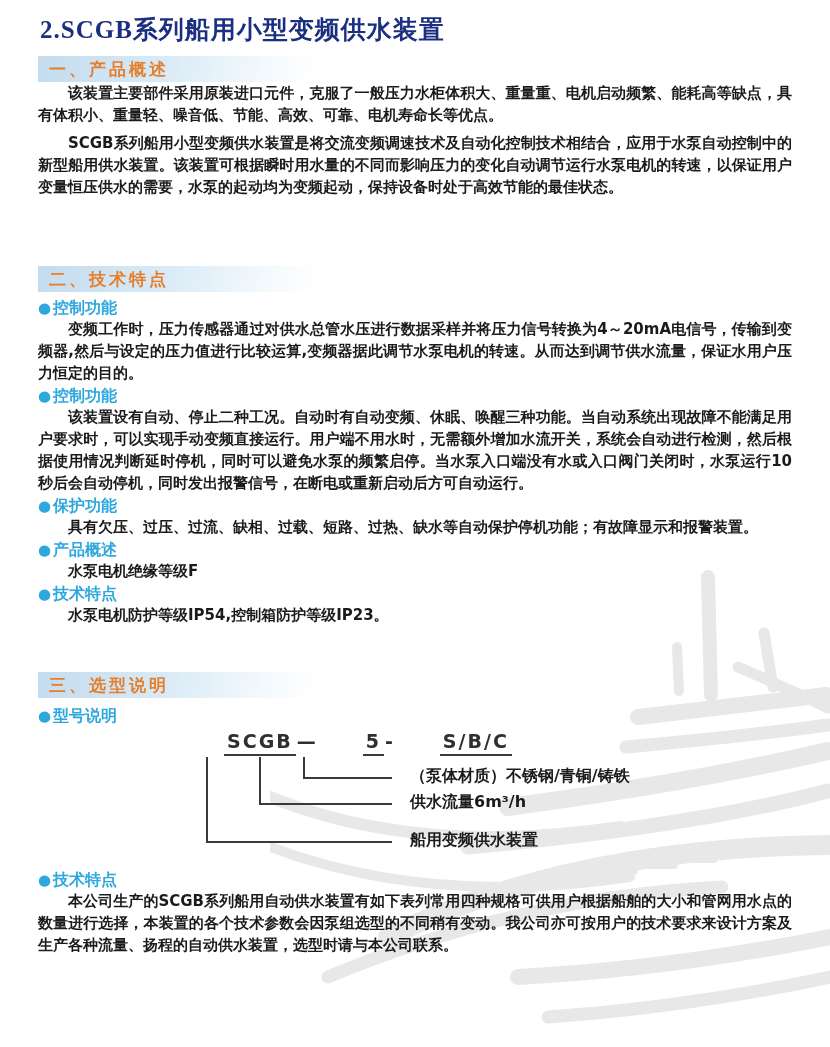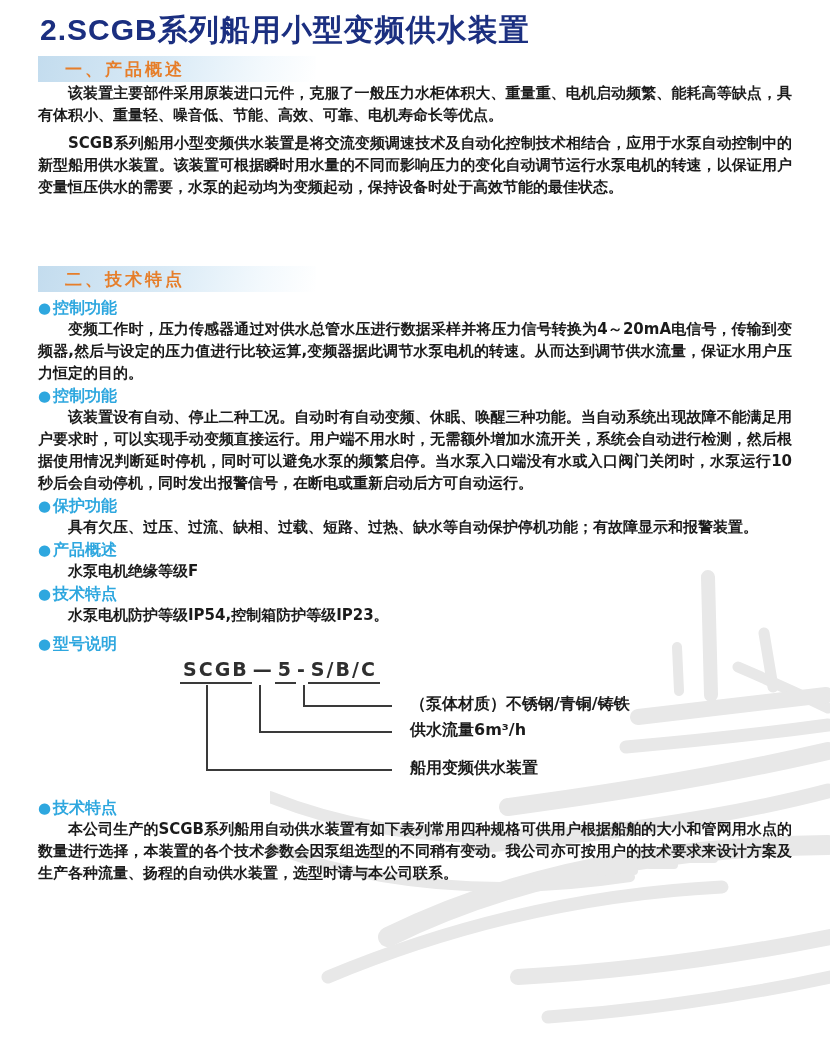--- a/index.html
+++ b/index.html
@@ -12,28 +12,28 @@
     font-family:"DejaVu Sans",sans-serif;
     color:#1b1b1b;
   }
   .watermark{
     position:absolute;left:270px;top:545px;width:560px;height:502px;
     z-index:0;pointer-events:none;
   }
   .content{position:relative;z-index:1;padding:0 38px;}
   .doc-title{
     margin:14px 0 0 2px;
-    font-family:Liberation Sans, sans-serif;
-    font-weight:bold;font-size:30px;line-height:32px;
+    font-family:Liberation Serif, serif;
+    font-weight:bold;font-size:25px;line-height:32px;
     color:#1b2f80;letter-spacing:1px;
   }
   .section-band{
     margin-top:10px;
     width:278px;height:26px;line-height:26px;
-    padding-left:27px;box-sizing:border-box;
+    padding-left:11px;box-sizing:border-box;
     background:linear-gradient(105deg,#c3dcee 0%,#d9eaf6 45%,#f3f9fd 80%,#ffffff 100%);
     color:#e67e2a;font-size:17px;font-weight:bold;letter-spacing:3px;
   }
   .band-2{margin-top:68px;}
   .band-3{margin-top:46px;}
   .para{
     margin:0;font-size:15px;line-height:22px;
     text-align:justify;text-indent:2em;
     font-weight:600;color:#1b1b1b;
   }
@@ -50,21 +50,21 @@
   .bullet-select{margin-top:12px;}
   .diagram{
     position:relative;height:128px;margin-top:4px;
   }
   .model-code{
     position:absolute;left:142px;top:0;
     font-size:19px;font-weight:bold;color:#2f2f2f;letter-spacing:2px;
     white-space:nowrap;
   }
   .model-code .u{
-    display:inline-block;border-bottom:2px solid #3a3a3a;padding:0 3px 2px 3px;
+    display:inline-block;border-bottom:2px solid #3a3a3a;padding:0 3px 2px 3px;margin-left:44px;
   }
   .model-code .d{display:inline-block;padding:0 1px 2px 1px;}
   .vline{position:absolute;width:0;border-left:2px solid #3a3a3a;}
   .hline{position:absolute;height:0;border-top:2px solid #3a3a3a;}
   .v1{left:168px;top:27px;height:84px;}
   .v2{left:221px;top:27px;height:46px;}
   .v3{left:265px;top:27px;height:20px;}
   .h1{left:168px;top:111px;width:186px;}
   .h2{left:221px;top:73px;width:133px;}
   .h3{left:265px;top:47px;width:89px;}
@@ -138,20 +138,21 @@
       <span>产品概述</span>
     </div>
     <p class="para">水泵电机绝缘等级F</p>
 
     <div class="bullet-line bullet-tight">
       <span class="dot">●</span>
       <span>技术特点</span>
     </div>
     <p class="para">水泵电机防护等级IP54,控制箱防护等级IP23。</p>
 
+    <div class="section-band band-3">三、选型说明</div>
 
     <div class="bullet-line bullet-model">
       <span class="dot">●</span>
       <span>型号说明</span>
     </div>
 
     <div class="diagram">
       <div class="model-code">
         <span class="u">SCGB</span><span class="d">—</span><span class="u">5</span><span class="d">-</span><span class="u">S/B/C</span>
       </div>

